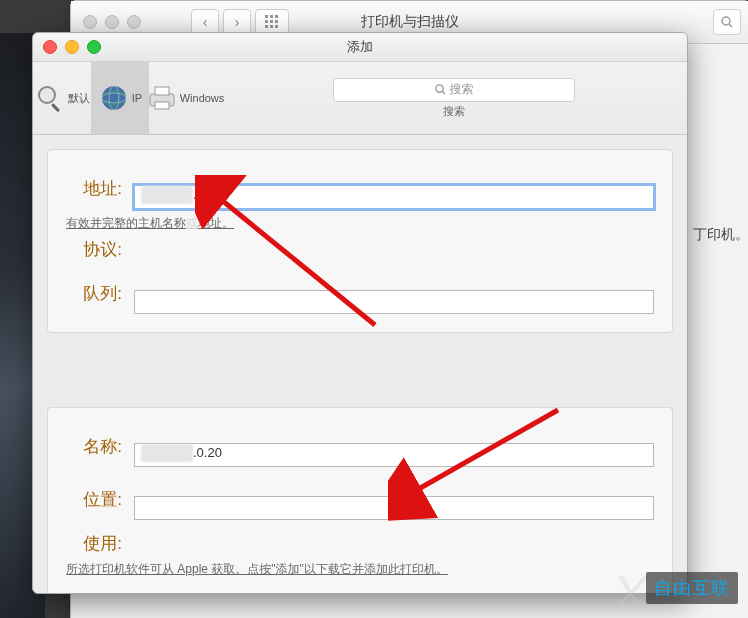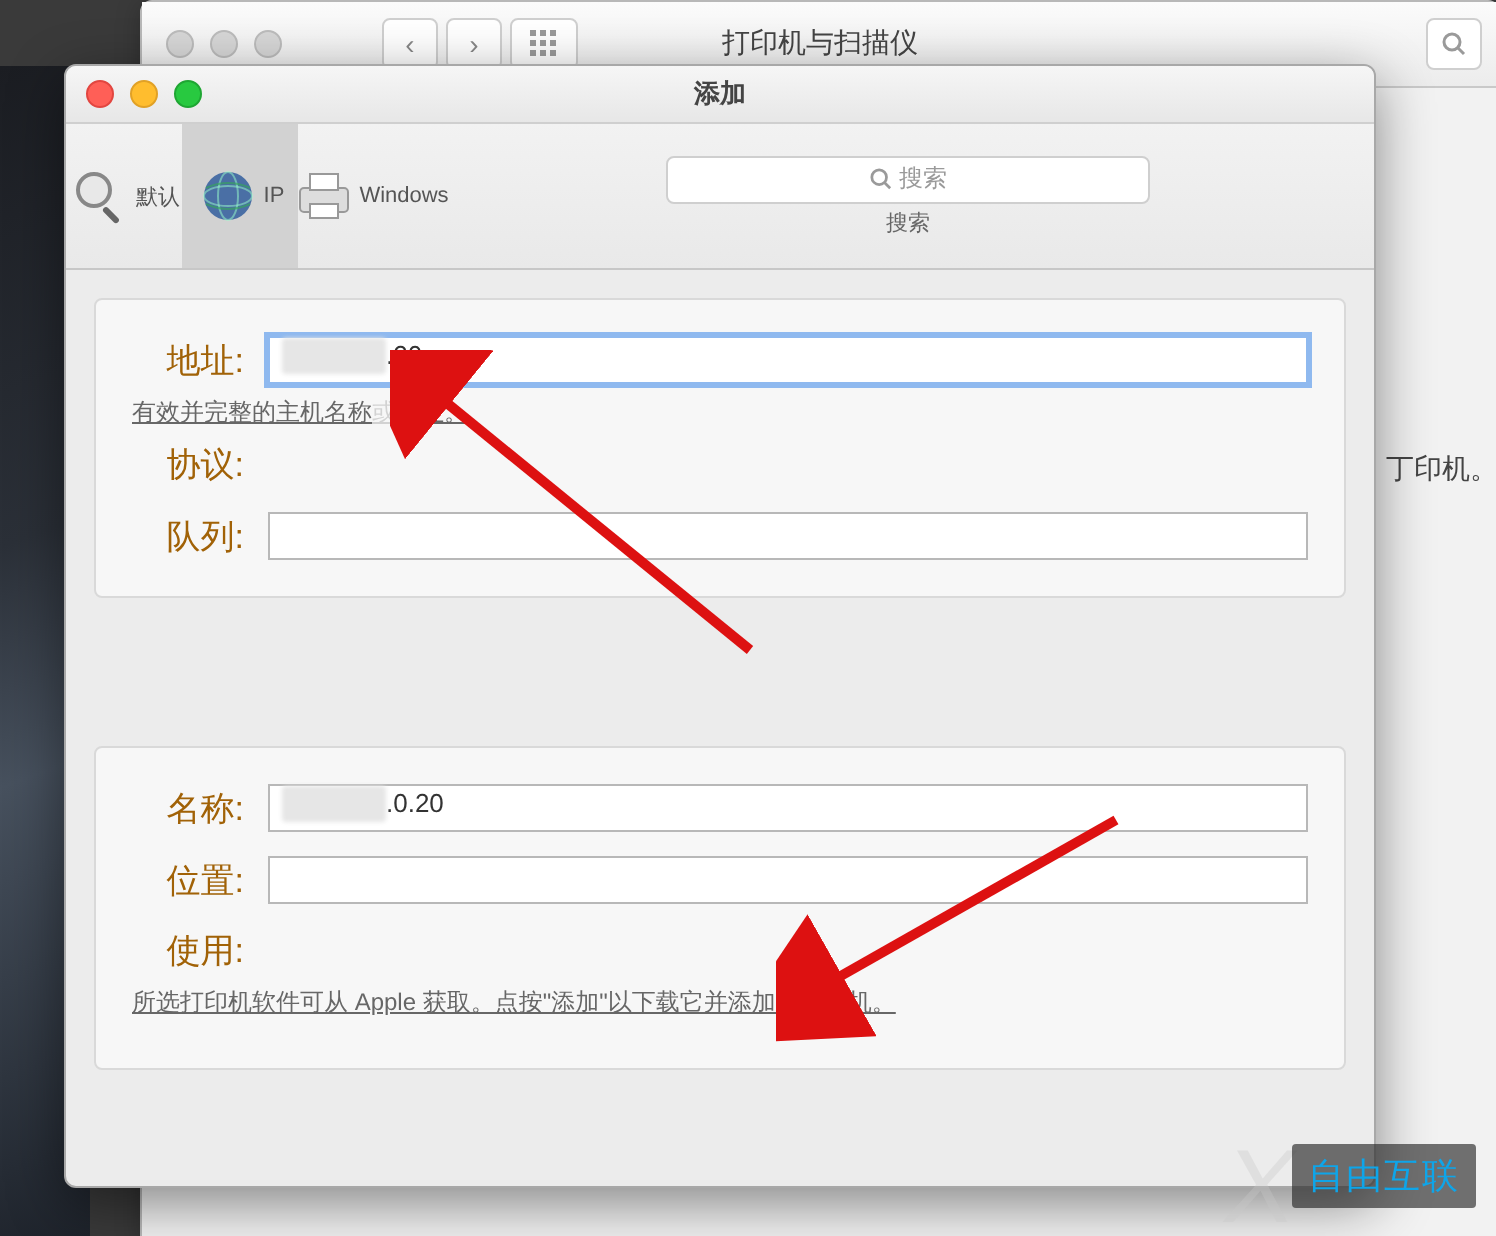--- a/index.html
+++ b/index.html
@@ -15,35 +15,35 @@
   .bg-printer-hint{position:absolute;right:0px;top:225px;font-size:14px;color:#444;}
   
   .wallpaper{position:absolute;left:0;top:33px;width:45px;height:585px;background:linear-gradient(160deg,#1b1d22 0%,#2b3038 40%,#47515e 60%,#1e232b 100%);}
   
   .fg-window{position:absolute;left:32px;top:32px;width:654px;height:560px;background:#ececec;border:1px solid #a8a8a8;border-radius:6px;box-shadow:0 8px 28px rgba(0,0,0,.45);overflow:hidden;}
   .fg-titlebar{height:28px;background:linear-gradient(#f6f6f6,#e7e7e7);border-bottom:1px solid #cfcfcf;display:flex;align-items:center;justify-content:center;position:relative;}
   .traffic{position:absolute;left:10px;top:7px;display:flex;gap:8px;}
   .tl-close{width:12px;height:12px;border-radius:50%;background:#ff5f57;border:1px solid #e24640;}
   .tl-min{width:12px;height:12px;border-radius:50%;background:#ffbd2e;border:1px solid #e1a126;}
   .tl-max{width:12px;height:12px;border-radius:50%;background:#28c940;border:1px solid #1fa633;}
-  .fg-title{font-size:13px;color:#444;font-weight:bold;}
+  .fg-title{font-size:13px;color:#444;}
   
   .toolbar{height:72px;border-bottom:1px solid #c7c7c7;display:flex;align-items:stretch;background:linear-gradient(#f2f2f2,#e9e9e9);}
   .tab{width:58px;display:flex;align-items:center;justify-content:center;gap:2px;font-size:11px;color:#555;}
   .tab.selected{background:#d2d2d2;}
   .tab .ico{width:32px;height:32px;display:flex;align-items:center;justify-content:center;}
   .search-wrap{flex:1;display:flex;flex-direction:column;align-items:center;justify-content:center;gap:2px;padding:0 14px;}
   .search-field{width:240px;height:22px;border:1px solid #cfcfcf;border-radius:4px;background:#fff;display:flex;align-items:center;justify-content:center;color:#9a9a9a;font-size:12px;gap:4px;}
   .search-label{font-size:11px;color:#666;}
   
   .panel{margin:14px;border:1px solid #d9d9d9;border-radius:4px;background:#f7f7f7;padding:18px 18px;}
   .row{display:flex;align-items:center;margin-bottom:12px;}
   .row .lbl{width:56px;text-align:right;margin-right:12px;color:#a16207;font-size:17px;}
   .row .field{flex:1;}
-  .text-input{width:100%;height:24px;border:1px solid #b8b8b8;border-radius:0;background:#fff;padding:0 6px;box-sizing:border-box;font-size:13px;color:#333;}
+  .text-input{width:100%;height:24px;border:1px solid #b8b8b8;border-radius:0;background:#fff;padding:0 6px;box-sizing:border-box;font-size:13px;color:#333;margin-top:17px;}
   .text-input.focus{outline:3px solid #8fb9ef;outline-offset:-1px;}
   .popup{width:100%;height:24px;border:1px solid #c5c5c5;border-radius:4px;background:#fff;position:relative;display:flex;align-items:center;padding:0 24px 0 8px;box-sizing:border-box;font-size:13px;color:#333;}
   .popup .chev{position:absolute;right:2px;top:2px;width:18px;height:20px;background:#3b82f6;border-radius:3px;display:flex;flex-direction:column;align-items:center;justify-content:center;color:#fff;font-size:7px;line-height:6px;}
   .hint{font-size:12px;color:#676767;margin-top:-6px;margin-bottom:6px;text-decoration:underline;}
   .spacer{height:60px;}
   .panel2{margin:0 14px 14px 14px;border:1px solid #d9d9d9;border-radius:4px;background:#f7f7f7;padding:18px;}
   
   .blur{display:inline-block;background:#e6e6e6;color:transparent;border-radius:2px;filter:blur(1px);}
   
   .arrow{position:absolute;pointer-events:none;}

